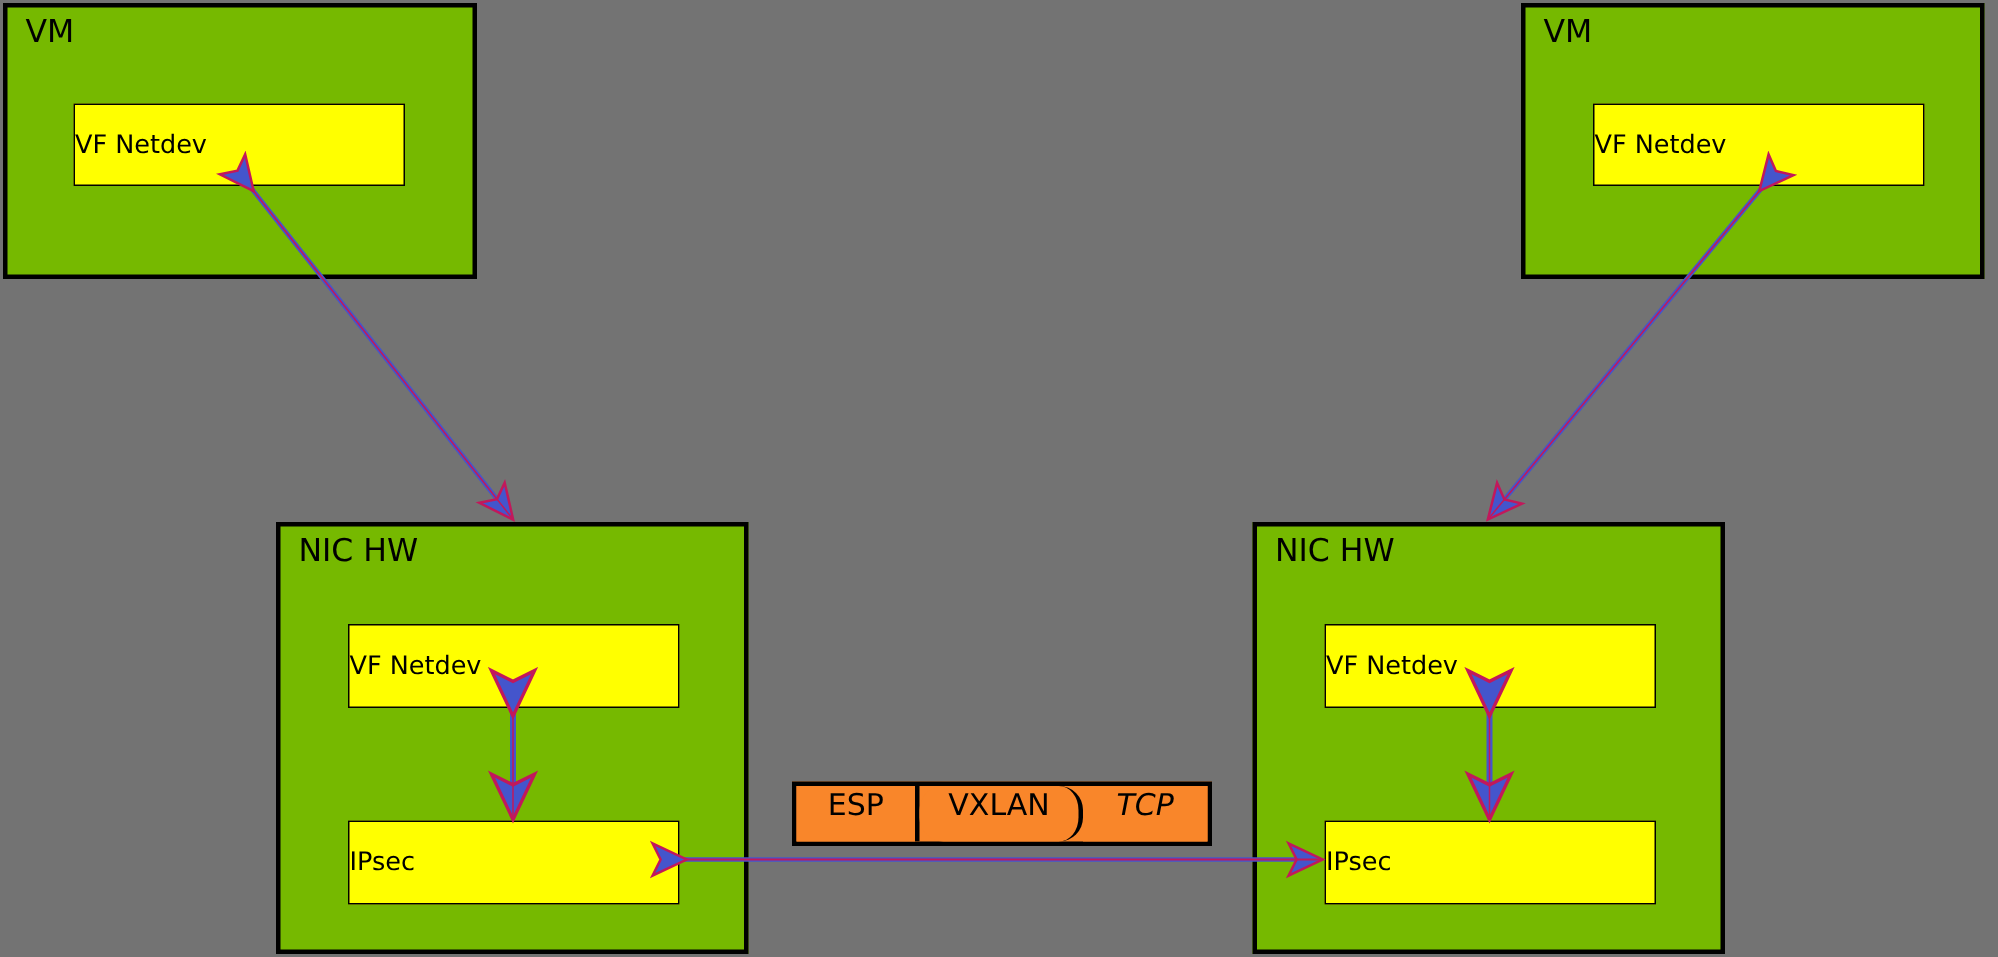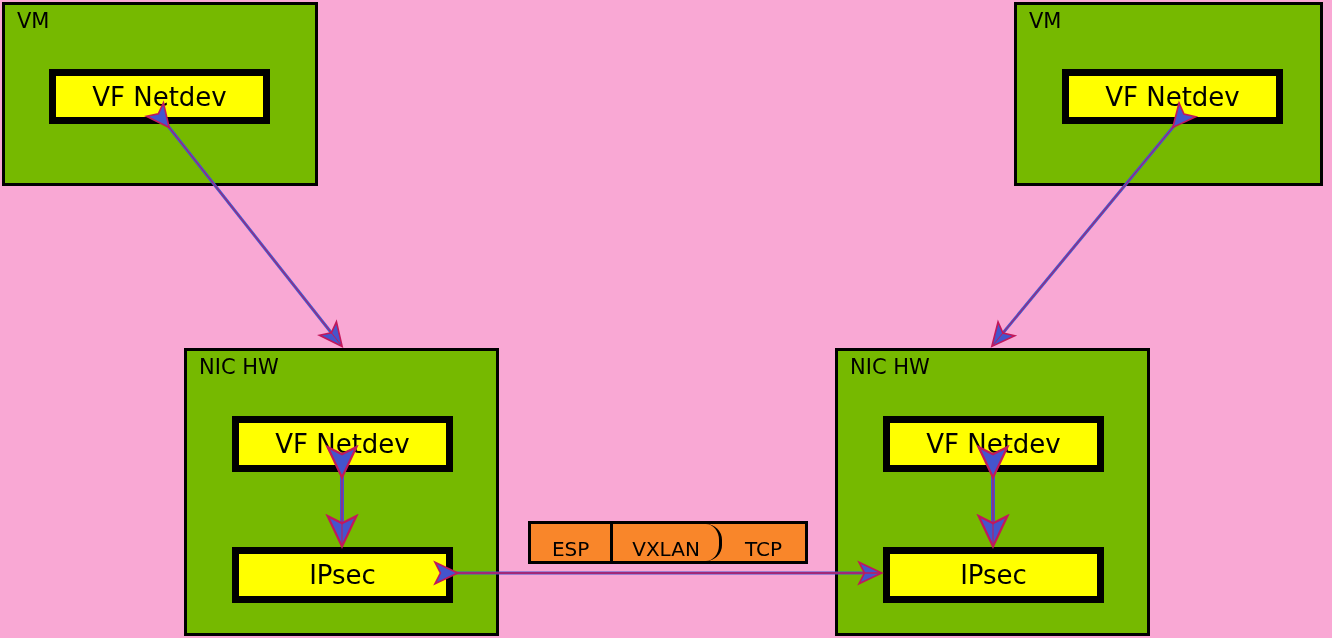--- a/index.html
+++ b/index.html
@@ -4,21 +4,21 @@
 <style>
   html, body {
     margin: 0;
     padding: 0;
     background: #ffffff;
   }
   #canvas {
     position: relative;
     width: 1332px;
     height: 638px;
-    background: #f9a8d4;
+    background: #737373;
     font-family: "DejaVu Sans", sans-serif;
     overflow: hidden;
   }
   .green-box {
     position: absolute;
     background: #76b900;
     border: 3px solid #000000;
     box-sizing: border-box;
   }
   .green-box > .box-title {
@@ -26,47 +26,47 @@
     top: 5px;
     left: 12px;
     font-size: 21px;
     color: #000000;
     line-height: 1.1;
     white-space: nowrap;
   }
   .yellow-box {
     position: absolute;
     background: #ffff00;
-    border: 7px solid #000000;
+    border: 1px solid #000000;
     box-sizing: border-box;
     display: flex;
     align-items: center;
-    justify-content: center;
-    font-size: 26px;
+    font-size: 17px;
     color: #000000;
   }
   .packet-bar {
     position: absolute;
     display: flex;
     border: 3px solid #000000;
     box-sizing: border-box;
     background: #f9862a;
   }
   .packet-cell {
     background: #f9862a;
     display: flex;
-    align-items: flex-end;
+    align-items: flex-start;
     justify-content: center;
     font-size: 20px;
     color: #000000;
     box-sizing: border-box;
     border-right: 3px solid #000000;
   }
   .packet-cell:last-child {
     border-right: none;
+    font-style: italic;
   }
   svg.arrows {
     position: absolute;
     left: 0;
     top: 0;
     width: 1332px;
     height: 638px;
     pointer-events: none;
   }
 </style>

